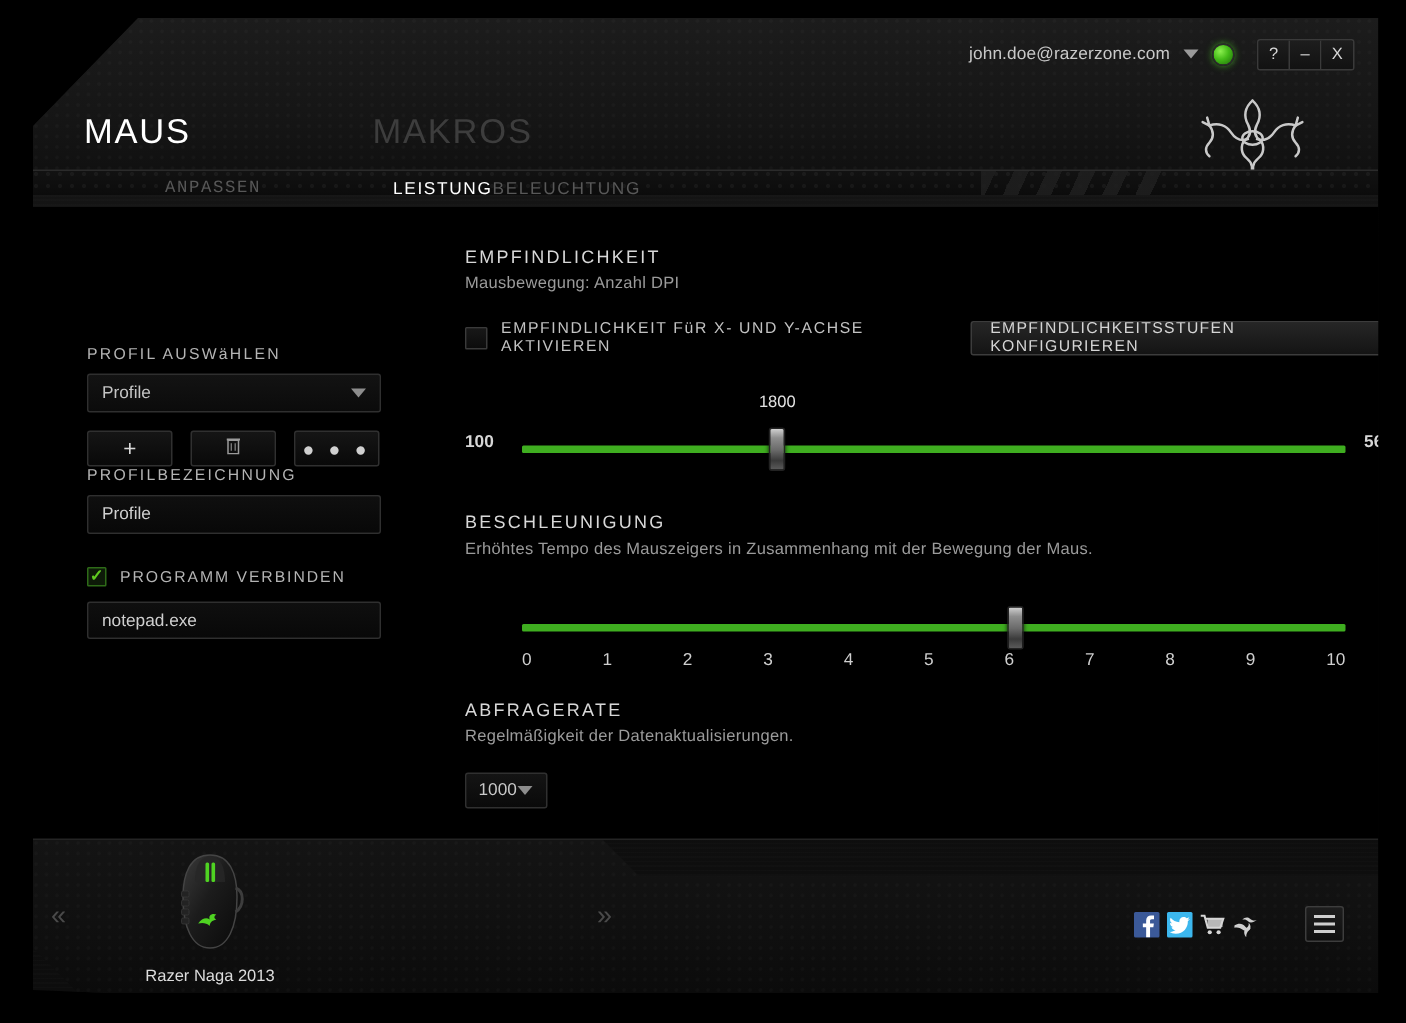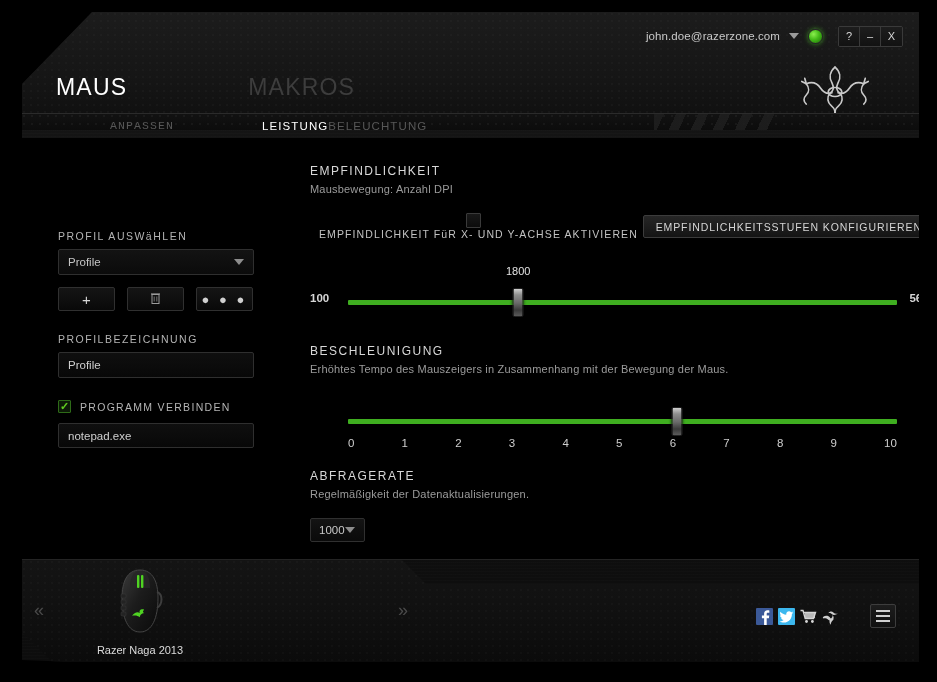--- a/index.html
+++ b/index.html
@@ -404,41 +404,41 @@
                 <line x1="3.2" y1="4.5" x2="3.2" y2="9.5" stroke="#7d7d7d" stroke-width="0.9"></line>
                 <line x1="5.8" y1="4.5" x2="5.8" y2="9.5" stroke="#7d7d7d" stroke-width="0.9"></line>
               </svg>
             </span>
           </div>
           <div class="sq-btn">
             <span class="dots">● ● ●</span>
           </div>
         </div>
 
-        <div class="side-label" style="margin-top:22px;">PROFILBEZEICHNUNG</div>
+        <div class="side-label" style="">PROFILBEZEICHNUNG</div>
         <div class="name-field">Profile</div>
 
         <div class="chk-row">
           <span class="chk">
             <span class="tick">✓</span>
           </span>
           <span class="chk-label">PROGRAMM VERBINDEN</span>
         </div>
 
         <div class="path-field" placeholder="notepad.exe">notepad.exe</div>
       </div>
 
       <div class="content">
 
         <div>
           <div class="sec-title">EMPFINDLICHKEIT</div>
           <div class="sec-sub">Mausbewegung: Anzahl DPI</div>
 
           <div class="row-between">
-            <div style="display:flex;align-items:center;flex-direction:column;">
+            <div style="display:flex;align-items:center;">
               <span class="chk2"></span>
               <span class="chk2-label">EMPFINDLICHKEIT FüR X- UND Y-ACHSE AKTIVIEREN</span>
             </div>
             <div class="wide-btn">EMPFINDLICHKEITSSTUFEN KONFIGURIEREN</div>
           </div>
 
           <div class="slider-wrap">
             <span class="slider-end lo">100</span>
             <span class="slider-end hi">5600</span>
             <div class="slider-track"></div>

